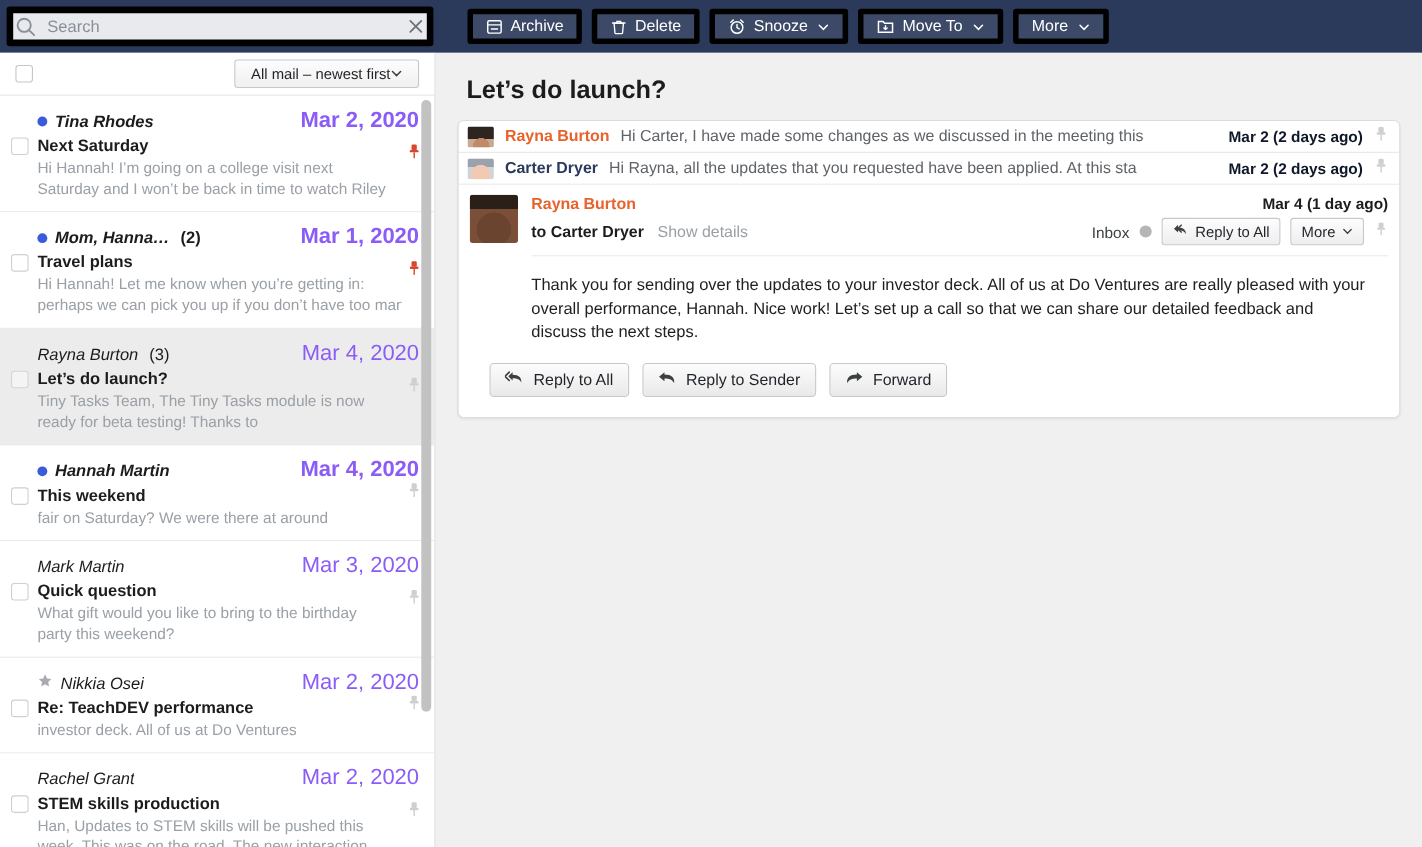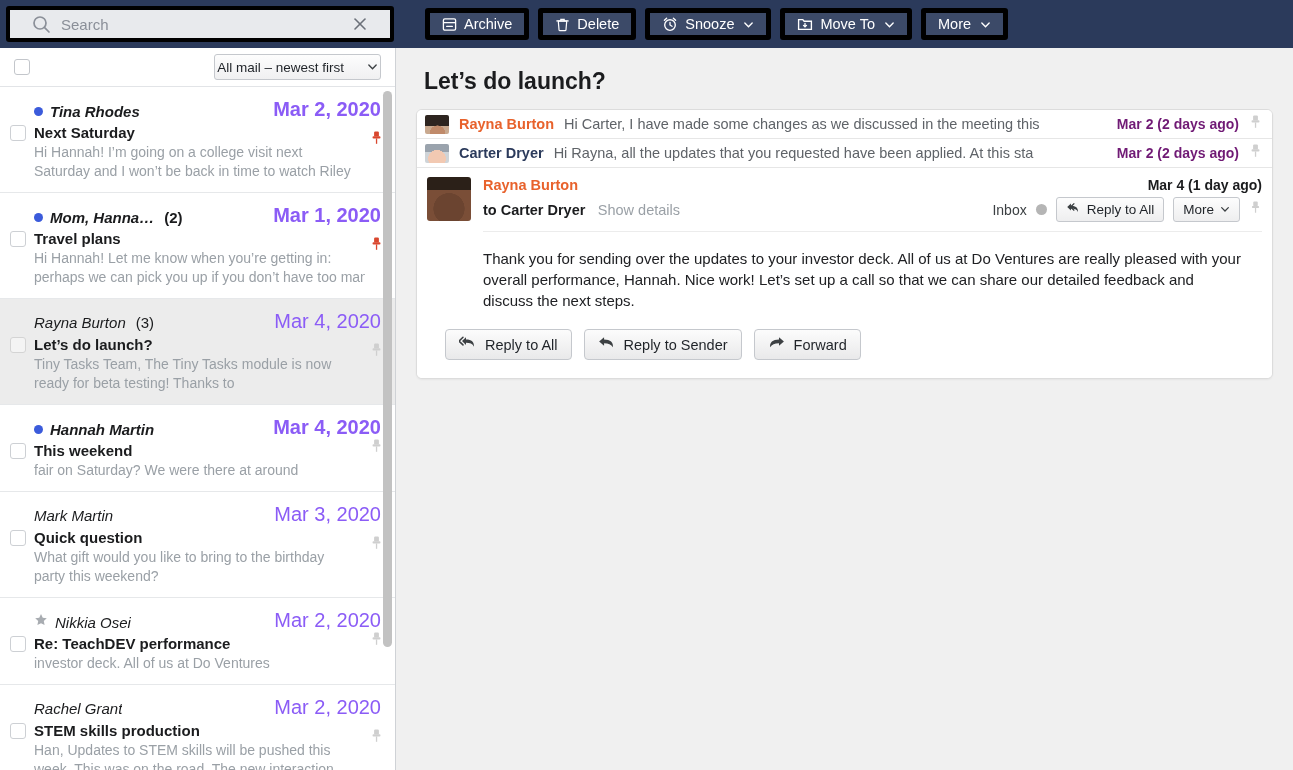--- a/index.html
+++ b/index.html
@@ -17,22 +17,22 @@
     background: #2b3a5b;
     display: flex; align-items: center;
   }
   .topbar-left {
     width: 400px; height: 48px; flex: 0 0 400px;
     display: flex; align-items: center;
     padding: 0 6px;
   }
   .search-wrap {
     flex: 1; height: 36px; background: #e8eaed; border-radius: 3px;
-    display: flex; align-items: center; padding: 0 22px; gap: 10px;
-    border: 4px solid #000000;
+    display: flex; align-items: center; padding: 0 2px; gap: 10px;
+    border: 6px solid #000000;
   }
   .search-wrap svg { flex: 0 0 auto; display:block; }
   .search-input {
     flex: 1; border: none; outline: none; background: transparent;
     font-family: "Liberation Sans", sans-serif; font-size: 15px; color: #202124;
   }
   .search-input::placeholder { color: #8a8f98; }
   .search-clear { cursor: pointer; flex: 0 0 auto; display:block; }
 
   .topbar-right {
@@ -62,22 +62,22 @@
     display: flex; align-items: center; justify-content: space-between;
     padding: 0 14px 0 14px; background: #ffffff;
   }
   .cbox {
     width: 16px; height: 16px; border: 1px solid #c3c6cb; border-radius: 3px;
     background: #fff; flex: 0 0 auto; cursor: pointer;
   }
   .sortsel {
     height: 26px; border: 1px solid #c5c8cd; border-radius: 3px;
     background: linear-gradient(#fdfdfd,#f0f0f1);
-    font-size: 13.5px; color: #1f2328; padding: 0 2px;
-    display: flex; align-items: center; gap: 23px; cursor: pointer;
+    font-size: 13.5px; color: #1f2328; padding: 0 14px;
+    display: flex; align-items: center; gap: 0; cursor: pointer;
   }
 
   .list-scroll {
     position: relative; height: 683px; overflow: hidden;
   }
   .mailrow {
     position: relative; display: flex; align-items: flex-start;
     border-bottom: 1px solid #e6e8ea;
     padding: 11px 14px 11px 10px; gap: 8px;
     background: #ffffff; cursor: pointer;
@@ -147,21 +147,21 @@
   .av2 { background: radial-gradient(circle at 50% 78%, #f2c9b2 0 46%, transparent 47%), linear-gradient(#9aa3ad 0 40%, #cfd4d8 40%); }
   .cname { font-size: 14.5px; font-weight: bold; flex: 0 0 auto; }
   .cname.orange { color: #e8622c; }
   .cname.navy { color: #2b3a5b; }
   .csnippet {
     flex: 1; min-width: 0; font-size: 14.5px; color: #5f6368;
     white-space: nowrap; overflow: hidden;
     -webkit-mask-image: linear-gradient(to right, #000 88%, transparent 100%);
     mask-image: linear-gradient(to right, #000 88%, transparent 100%);
   }
-  .cdate { font-size: 14px; font-weight: bold; color: #701a75; flex: 0 0 auto; }
+  .cdate { font-size: 14px; font-weight: bold; color: #0f172a; flex: 0 0 auto; }
   .cpin { flex: 0 0 auto; display: block; }
 
   .msg-open { padding: 0; background: #fff; }
   .msg-head {
     display: flex; align-items: flex-start; gap: 12px;
     padding: 9px 10px 0 10px; position: relative;
   }
   .avatar-big {
     width: 44px; height: 44px; border-radius: 3px; flex: 0 0 auto;
     background: radial-gradient(circle at 50% 72%, #6b4430 0 40%, transparent 41%), linear-gradient(#2b2018 0 30%, #7a4e37 30%);

